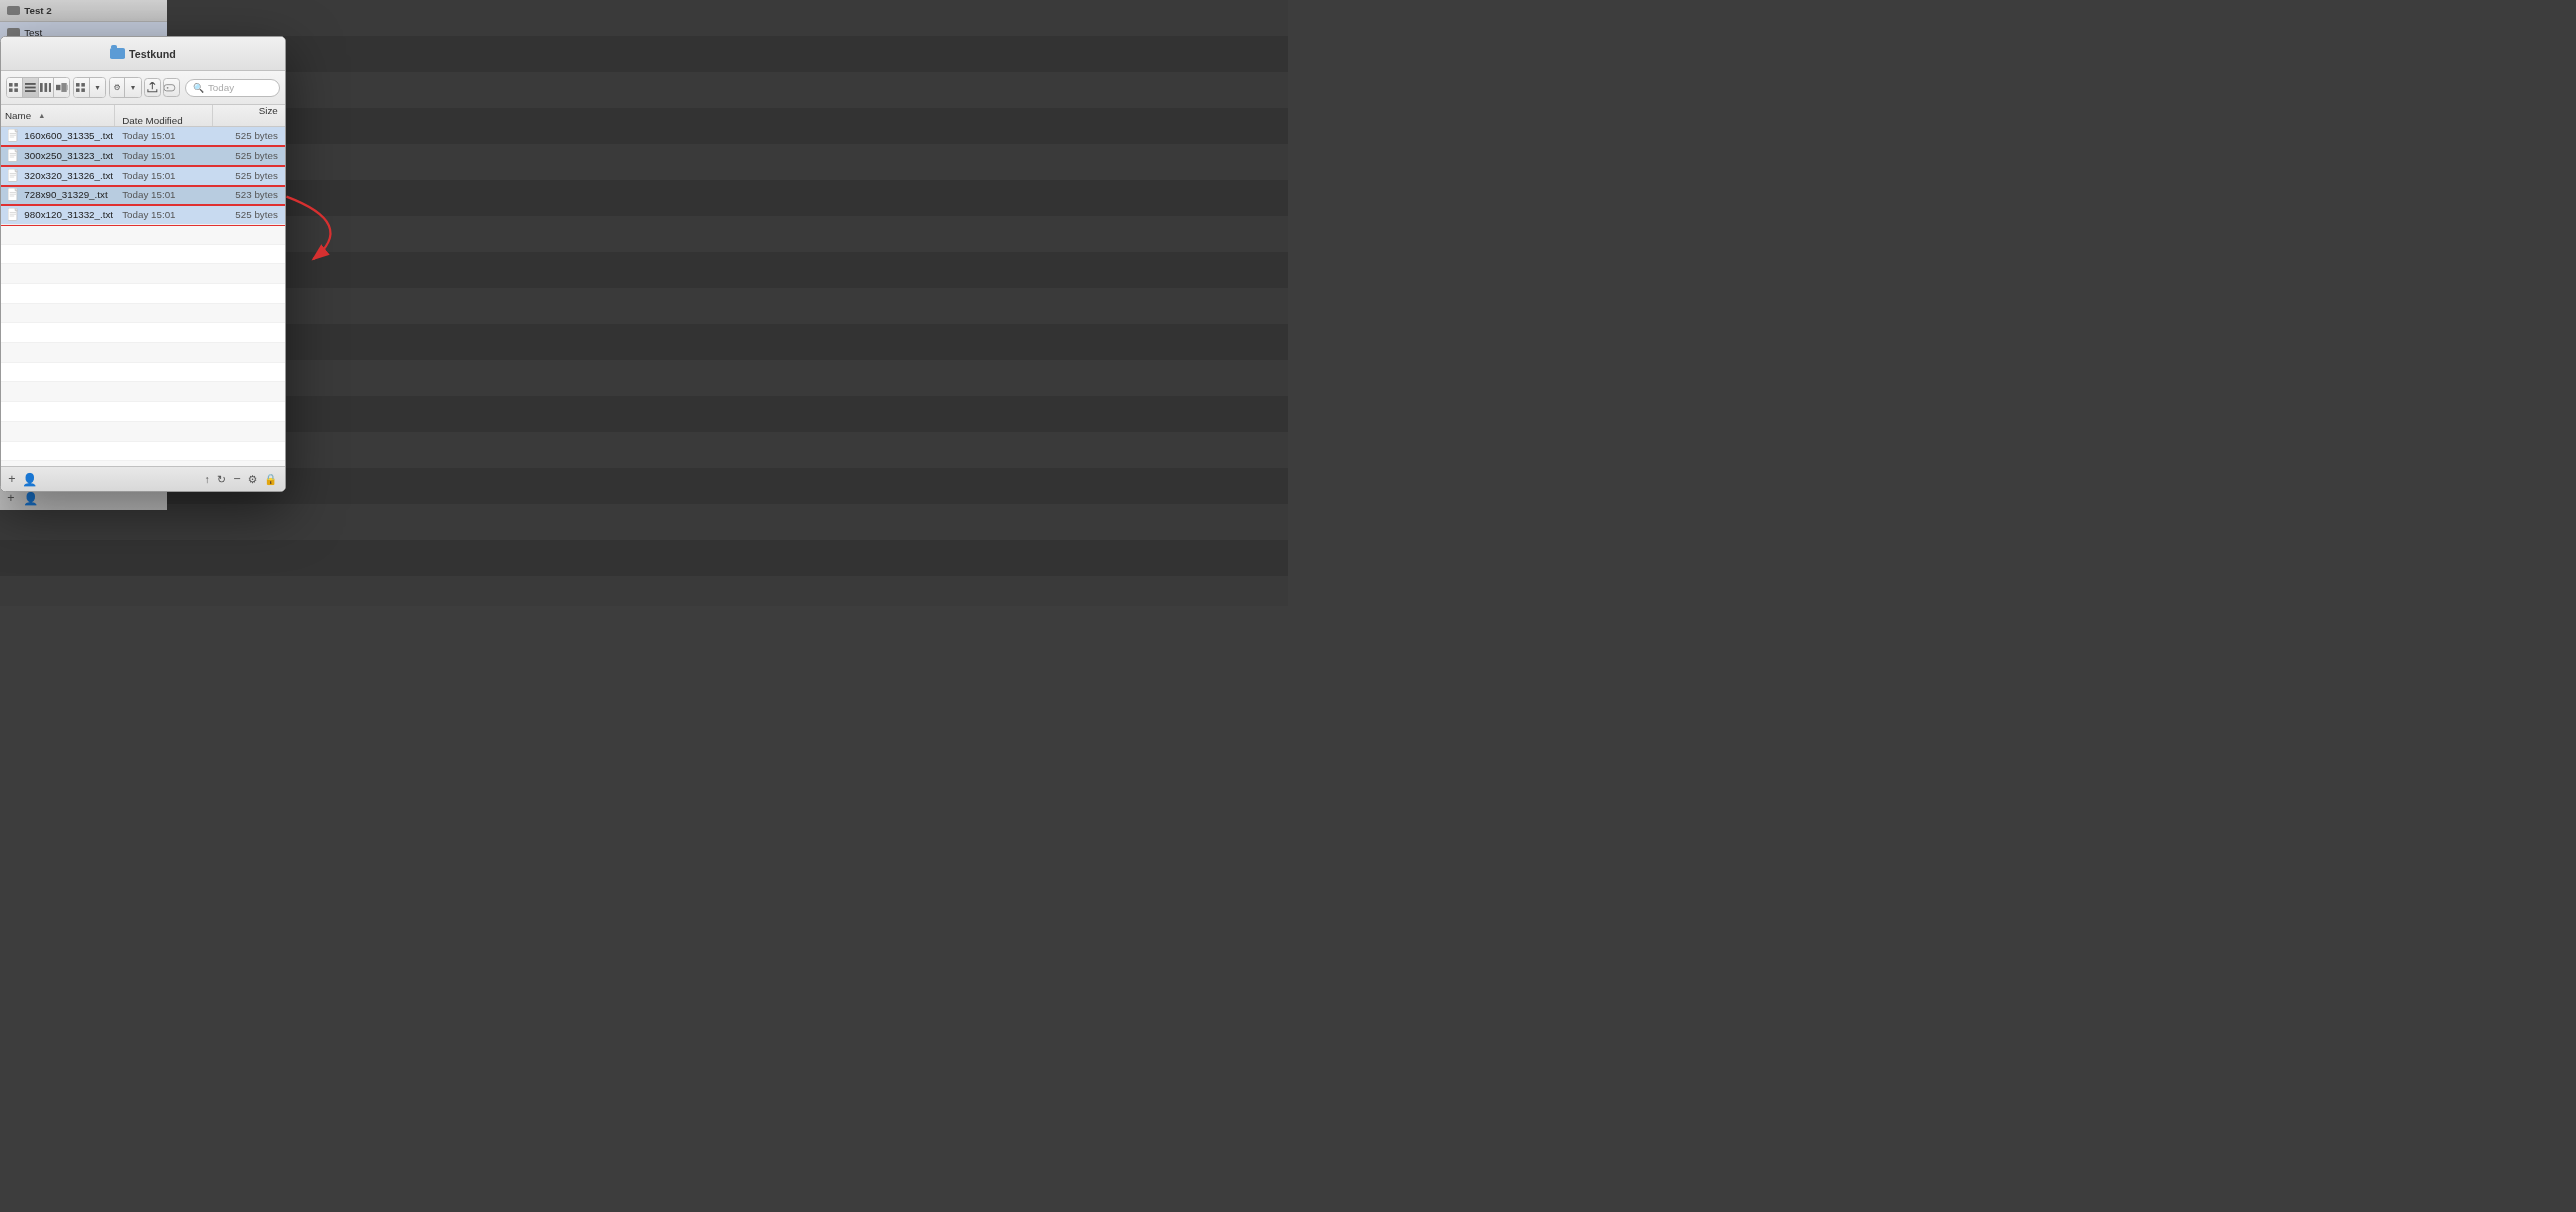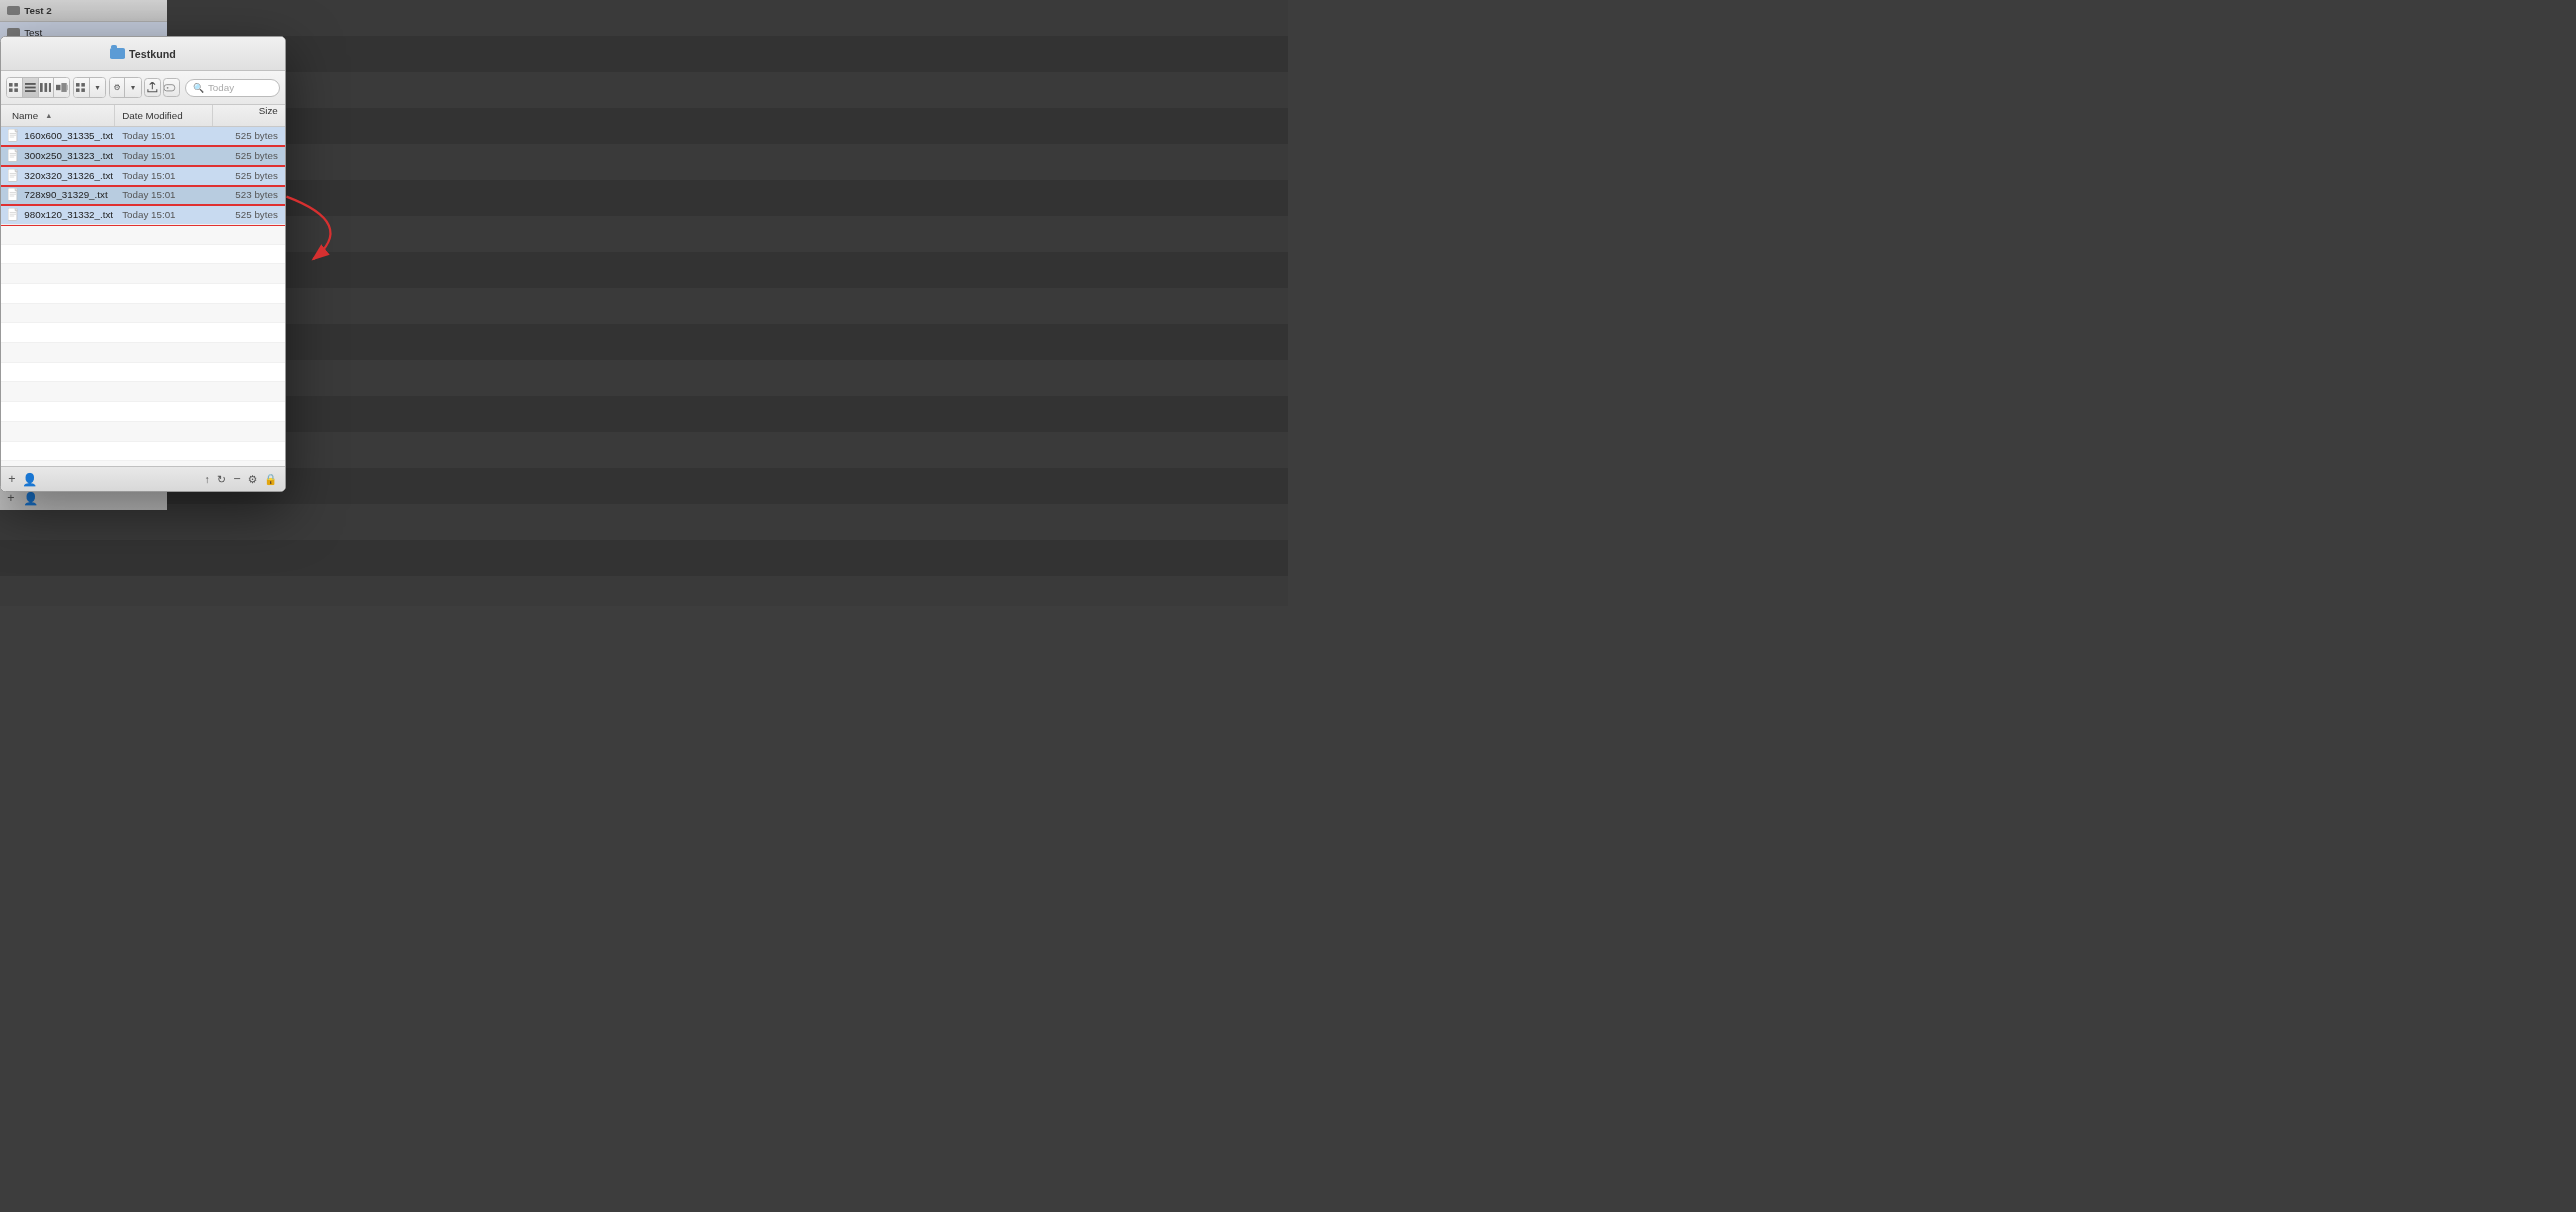--- a/index.html
+++ b/index.html
@@ -155,35 +155,35 @@
       background: linear-gradient(180deg, #f0f0f0 0%, #e5e5e5 100%);
       border-bottom: 0.9px solid #c8c8c8;
       font-size: 9.8px;
       font-weight: 500;
       color: #333;
       padding: 0;
     }
 
     .col-name {
       flex: 1;
-      padding: 0 11px;
+      padding: 0 4px;
       display: flex;
       align-items: center;
       gap: 7px;
       border-right: 0.9px solid #d0d0d0;
       height: 100%;
     }
 
     .col-date {
       width: 98px;
       padding: 0 7.2px;
       border-right: 0.9px solid #d0d0d0;
       height: 100%;
       display: flex;
-      align-items: center;
+      align-items: flex-end;
     }
 
     .col-size {
       width: 72px;
       padding: 0 7.2px;
       text-align: right;
       height: 100%;
       display: flex;
       align-items: flex-start;
       justify-content: flex-end;

